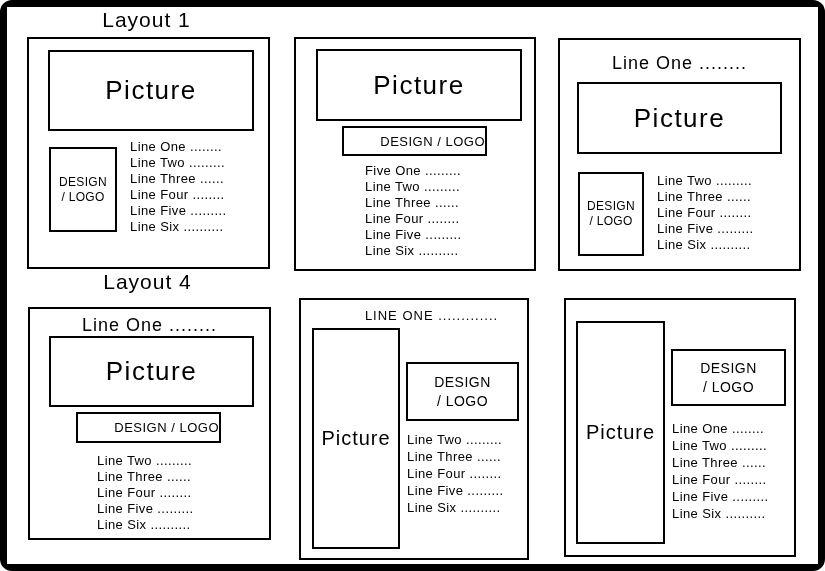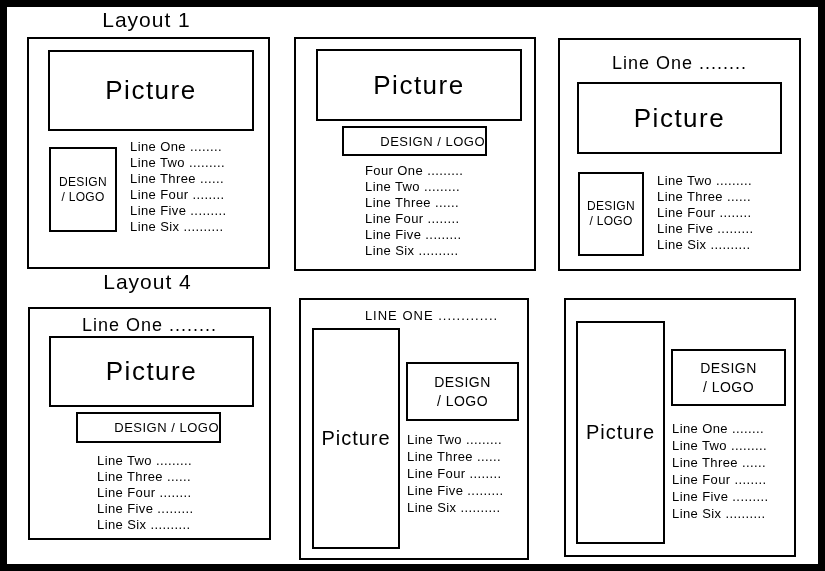--- a/index.html
+++ b/index.html
@@ -1,20 +1,21 @@
 <!DOCTYPE html>
 <html><head>
 <meta charset="utf-8">
 <style>
   html,body { margin:0; padding:0; background:#fff; }
   .canvas {
     position:relative; width:825px; height:571px;
     background:#ffffff; color:#000;
     font-family:"Liberation Sans", sans-serif;
     overflow:hidden;
+    border-radius:12px;
   }
   .frame {
     position:absolute; inset:0;
     border:7px solid #000;
     pointer-events:none;
   }
   .ltitle {
     position:absolute; text-align:center;
     font-size:21px; letter-spacing:1px; white-space:nowrap;
   }
@@ -70,21 +71,21 @@
   </div>
 
   <div class="lbox" style="left:294px; top:37px; width:238px; height:230px;">
     <div class="pic pic-lg" style="left:20px; top:10px; width:202px; height:68px;">
       <span>Picture</span>
     </div>
     <div class="logo logo-bar" style="left:46px; top:87px; width:141px; height:26px;">
       <span>DESIGN / LOGO</span>
     </div>
     <div class="lines lh16" style="left:69px; top:124px;">
-      <div>Four One .........</div>
+      <div>Five One .........</div>
       <div>Line Two .........</div>
       <div>Line Three ......</div>
       <div>Line Four ........</div>
       <div>Line Five .........</div>
       <div>Line Six ..........</div>
     </div>
   </div>
 
   <div class="lbox" style="left:558px; top:38px; width:239px; height:229px;">
     <div class="hdr" style="top:13px;">Line One ........</div>

